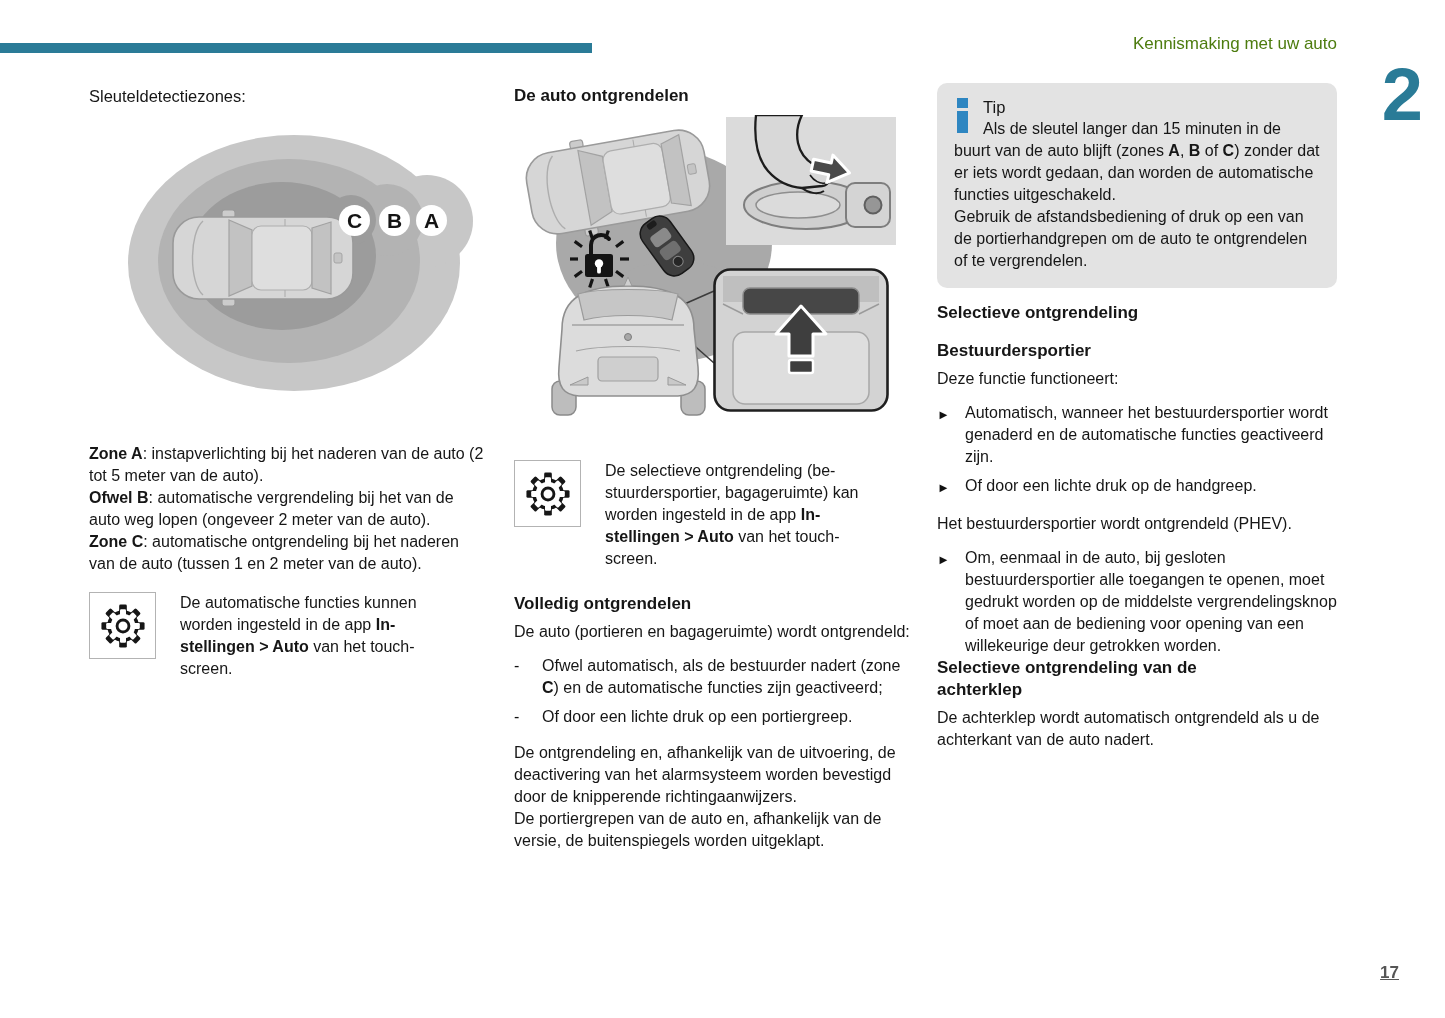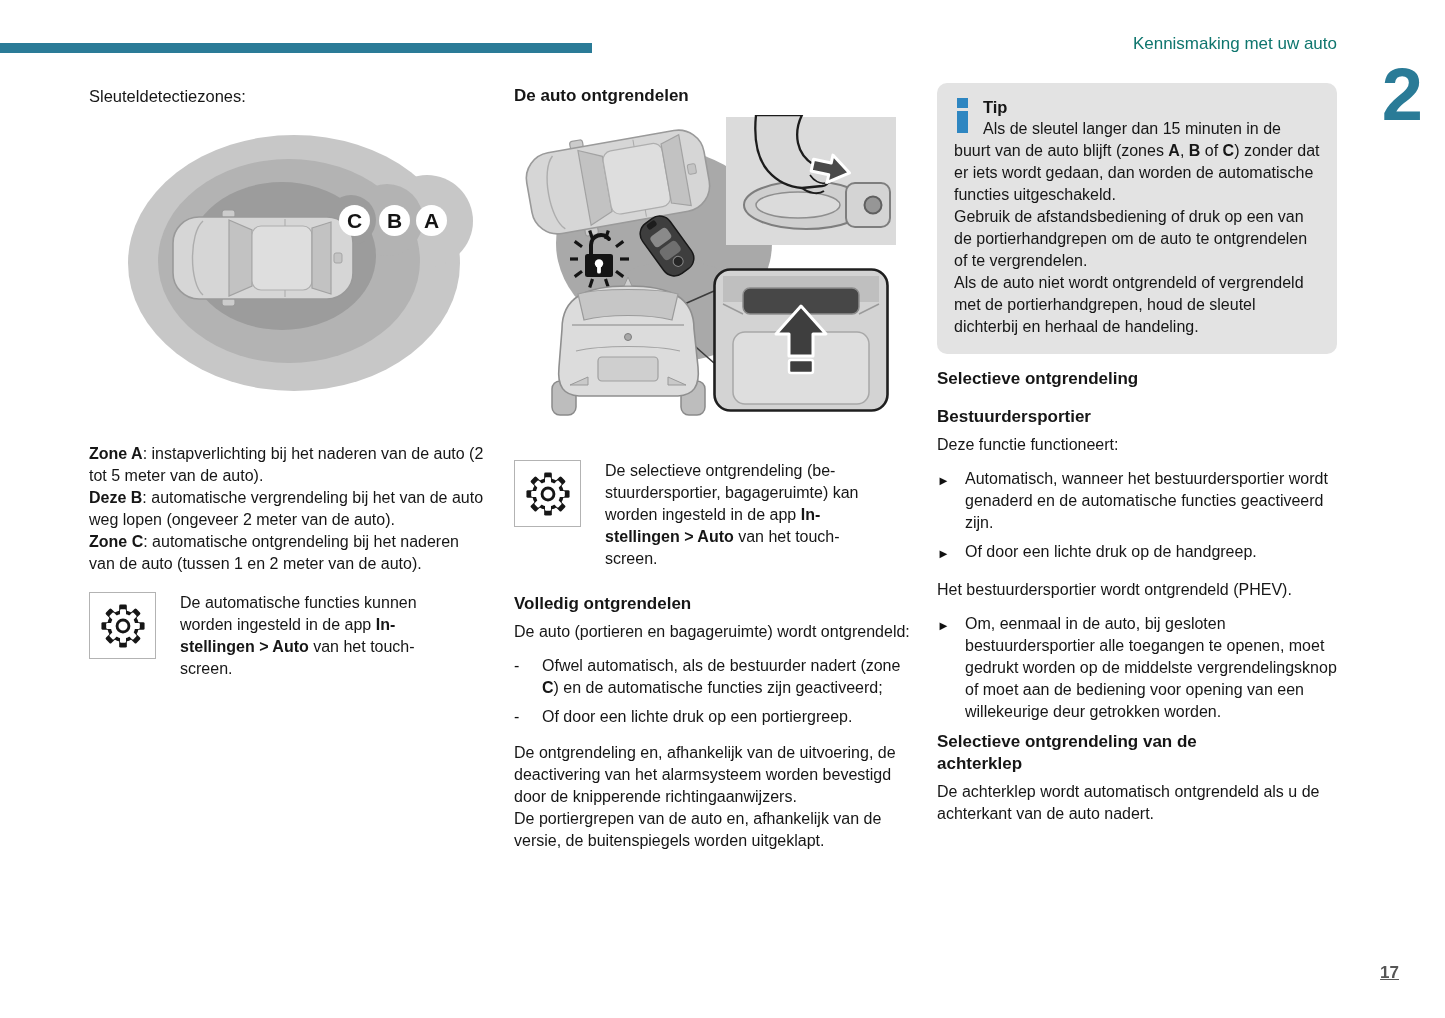--- a/index.html
+++ b/index.html
@@ -3,21 +3,21 @@
 <meta charset="utf-8">
 <style>
   html,body{margin:0;padding:0;}
   body{
     width:1445px;height:1018px;position:relative;overflow:hidden;
     background:#ffffff;color:#161616;
     font-family:"Liberation Sans","DejaVu Sans",sans-serif;
     font-size:16px;line-height:22px;
   }
   .topbar{position:absolute;left:0;top:43px;width:592px;height:10px;background:#2a7b97;}
-  .page-header{position:absolute;top:33px;right:108px;font-size:17px;color:#0f766e;}
+  .page-header{position:absolute;top:33px;right:108px;font-size:17px;color:#4d7c0f;}
   .chapter-num{position:absolute;top:58px;right:22px;font-size:74px;line-height:74px;font-weight:bold;color:#2a7b97;}
   .page-num{position:absolute;top:962px;right:46px;font-size:17px;font-weight:bold;color:#565656;text-decoration:underline;}
   .col{position:absolute;top:83px;width:400px;}
   #col1{left:89px;} #col2{left:514px;} #col3{left:937px;}
   .col-title{font-size:16.5px;padding-top:2px;}
   .col-title.bold{font-weight:bold;font-size:17px;}
   .illu{position:relative;}
   .zones-illu{height:300px;margin-top:16px;}
   .main-illu{height:330px;margin-top:8px;}
   .zone-badge{position:absolute;width:31px;height:31px;border-radius:50%;background:#ffffff;
@@ -26,27 +26,27 @@
   .b{font-weight:bold;}
   .settings{display:flex;margin-top:17px;}
   .icon-box{width:67px;height:67px;border:1px solid #b3b3b3;box-sizing:border-box;flex:none;
     display:flex;align-items:center;justify-content:center;background:#fff;}
   .settings .txt{margin-left:24px;}
   .sect-title{font-size:17px;font-weight:bold;}
   .tipbox{background:#e3e3e3;border-radius:10px;padding:13px 17px 16px 17px;box-sizing:border-box;width:400px;}
   .tip-i{float:left;width:11px;height:36px;margin:2px 15px 0 3px;}
   .tip-i .dot{width:11px;height:10px;background:#2e86c1;margin-bottom:3px;}
   .tip-i .stem{width:11px;height:22px;background:#2e86c1;}
-  .tip-title{font-weight:bold;font-size:16.5px;}
+  .tip-title{font-weight:normal;font-size:16.5px;}
   .bullet{display:flex;margin-top:7px;}
   .bullet .mk{width:28px;flex:none;font-size:13px;padding-top:2px;color:#111;}
   .dash .mk{font-size:16px;padding-top:0;}
   .list{margin-top:12px;}
   .paras{margin-top:14px;}
-  .mt6{margin-top:6px;} .mt11{margin-top:8px;} .mt14{margin-top:14px;} .mt16{margin-top:16px;} .mt23{margin-top:23px;}
+  .mt6{margin-top:6px;} .mt11{margin-top:0;} .mt14{margin-top:14px;} .mt16{margin-top:16px;} .mt23{margin-top:23px;}
   .narrow-title{max-width:330px;}
   svg{display:block;}
 </style>
 </head>
 <body>
 
 <svg width="0" height="0" style="position:absolute" aria-hidden="true">
   <defs>
     <g id="gear-shape">
       <circle cx="24" cy="24" r="16.5"></circle>
@@ -92,21 +92,21 @@
       <circle cx="262" cy="97" r="25" fill="#9c9c9c"></circle>
       <use href="#topcar" transform="translate(84,90)"></use>
     </svg>
     <div class="zone-badge" style="left:250px;top:82px;">C</div>
     <div class="zone-badge" style="left:290px;top:82px;">B</div>
     <div class="zone-badge" style="left:327px;top:82px;">A</div>
   </div>
 
   <div class="zones-text">
     <div><span class="b">Zone A</span><span>: instapverlichting bij het naderen van de auto (2 tot 5 meter van de auto).</span></div>
-    <div><span class="b">Deze B</span><span>: automatische vergrendeling bij het van de auto weg lopen (ongeveer 2 meter van de auto).</span></div>
+    <div><span class="b">Ofwel B</span><span>: automatische vergrendeling bij het van de auto weg lopen (ongeveer 2 meter van de auto).</span></div>
     <div><span class="b">Zone C</span><span>: automatische ontgrendeling bij het naderen van de auto (tussen 1 en 2 meter van de auto).</span></div>
   </div>
 
   <div class="settings">
     <div class="icon-box">
       <svg width="46" height="46" viewBox="0 0 48 48">
         <use href="#gear-shape" fill="#161616"></use>
         <use href="#gear-shape" fill="#ffffff" transform="translate(24 24) scale(0.78) translate(-24 -24)"></use>
         <circle cx="24" cy="24" r="6.2" fill="#ffffff" stroke="#161616" stroke-width="3"></circle>
       </svg>
@@ -242,21 +242,20 @@
 
 <div class="col" id="col3">
   <div class="tipbox">
     <div class="tip-i">
       <div class="dot"></div>
       <div class="stem"></div>
     </div>
     <div class="tip-title">Tip</div>
     <div><span>Als de sleutel langer dan 15 minuten in de buurt van de auto blijft (zones </span><span class="b">A</span><span>, </span><span class="b">B</span><span> of </span><span class="b">C</span><span>) zonder dat er iets wordt gedaan, dan worden de automatische functies uitgeschakeld.</span></div>
     <div>Gebruik de afstandsbediening of druk op een van de portierhandgrepen om de auto te ontgrendelen of te vergrendelen.</div>
-    <div>Als de auto niet wordt ontgrendeld of vergrendeld met de portierhandgrepen, houd de sleutel dichterbij en herhaal de handeling.</div>
   </div>
 
   <div class="sect-title mt14">Selectieve ontgrendeling</div>
   <div class="sect-title mt16">Bestuurdersportier</div>
   <div class="mt6">Deze functie functioneert:</div>
 
   <div class="list">
     <div class="bullet">
       <span class="mk">►</span>
       <span>Automatisch, wanneer het bestuurdersportier wordt genaderd en de automatische functies geactiveerd zijn.</span>

